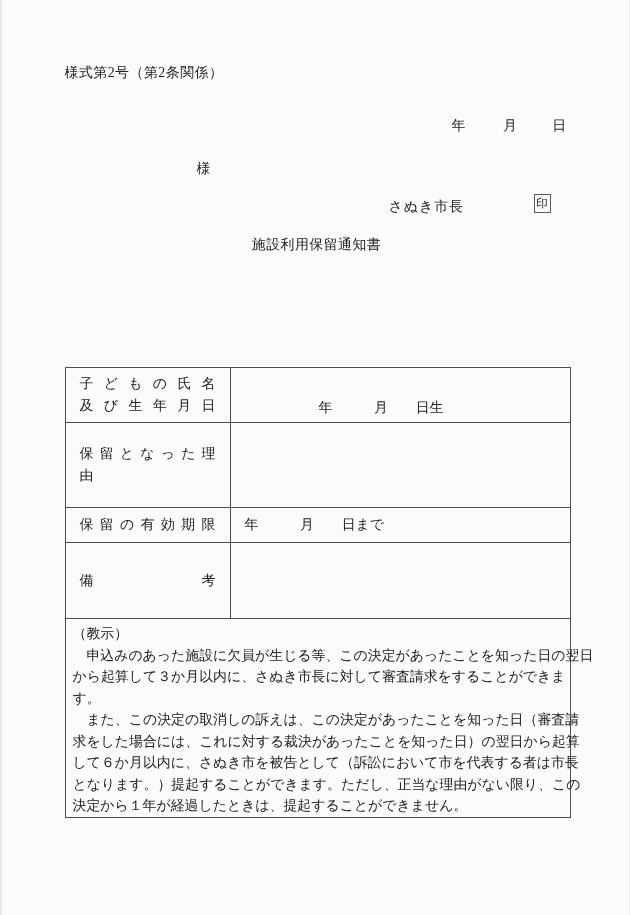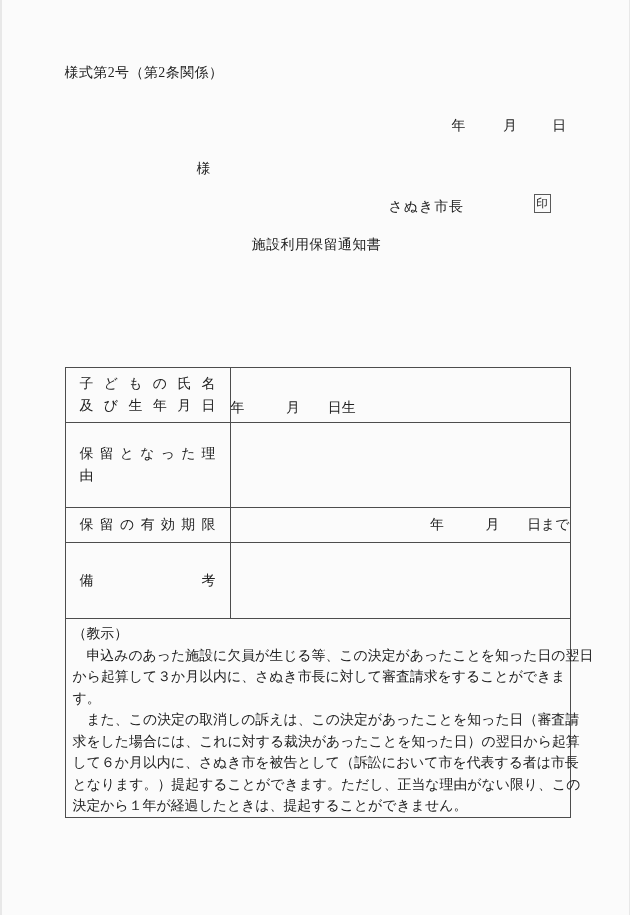--- a/index.html
+++ b/index.html
@@ -43,26 +43,26 @@
   tr.r3 { height: 35px; }
   tr.r4 { height: 76px; }
   tr.r5 { height: 194px; }
   .th-label {
     padding: 0 14px;
     line-height: 22px;
   }
   .jline { text-align: justify; text-align-last: justify; }
   .cell-dob {
     vertical-align: bottom;
-    text-align: left;
+    text-align: center;
     padding: 0 38px 5px 0;
     white-space: nowrap;
   }
   .cell-deadline {
-    text-align: right;
+    text-align: left;
     padding-left: 14px;
     white-space: nowrap;
   }
   .notice-cell {
     vertical-align: top;
     padding: 4px 6px 0 7px;
     line-height: 21.5px;
   }
   .notice-cell .line { white-space: nowrap; }
 </style>

